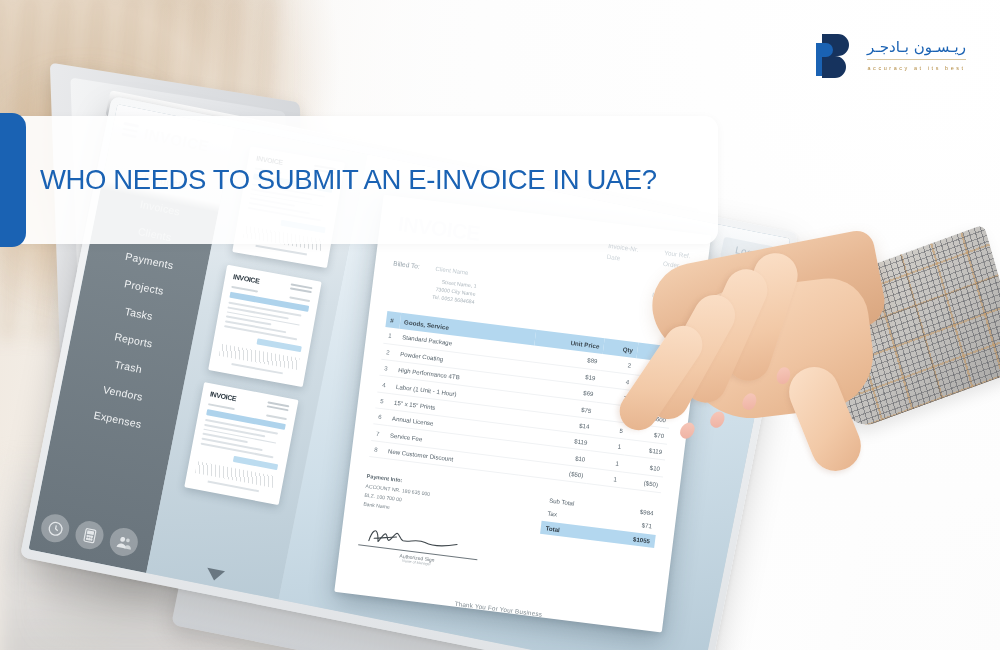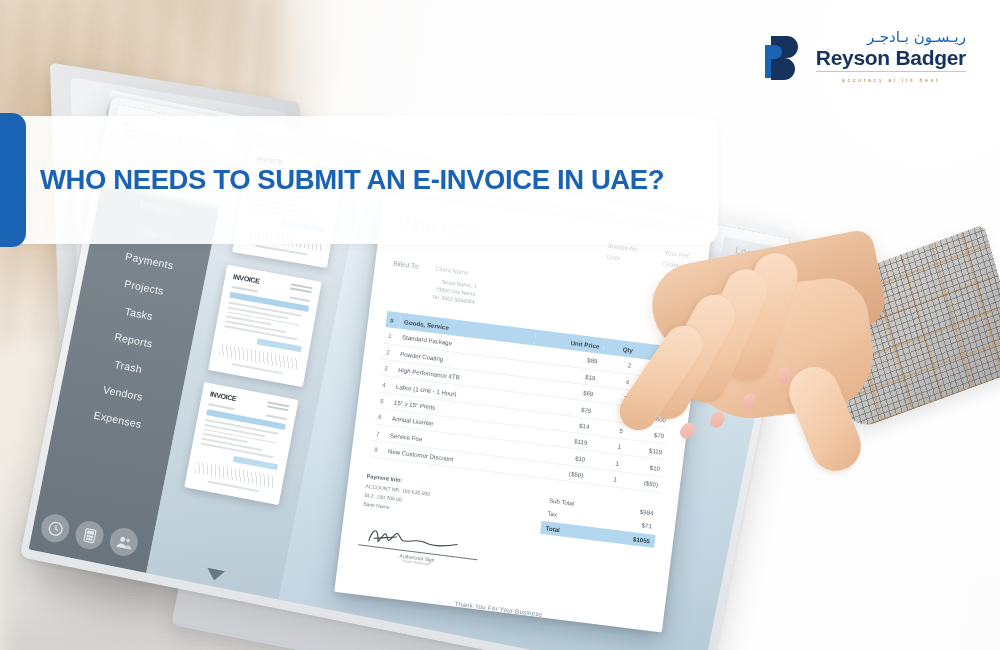--- a/index.html
+++ b/index.html
@@ -253,21 +253,21 @@
     background:rgba(255,255,255,.90);
     border-radius:4px 14px 14px 4px;
     display:flex; align-items:center;
     box-shadow:0 2px 10px rgba(0,0,0,.04);
   }
   .accent-bar {
     position:absolute; left:0; top:113px; width:26px; height:134px;
     background:#1a62b3; border-radius:0 14px 14px 0;
   }
   .title-text {
-    padding-left:22px; font-size:27.5px; font-weight:700; color:#1a62b3;
+    padding-left:22px; font-size:27.5px; font-weight:400; color:#1a62b3;
     letter-spacing:-.4px; white-space:nowrap;
   }
 
   
   .logo { position:absolute; right:34px; top:30px; display:flex; align-items:center; gap:9px; }
   .logo-mark { width:50px; height:50px; position:relative; flex:0 0 50px; }
   .logo-right { display:flex; flex-direction:column; align-items:flex-end; }
   .logo-ar { font-size:15px; color:#1a62b3; letter-spacing:1px; line-height:1; margin-bottom:2px;
              font-family:"DejaVu Sans", sans-serif; direction:rtl; }
   .logo-name { font-size:21px; font-weight:800; color:#16335e; letter-spacing:-.3px; line-height:1.05; }
@@ -596,18 +596,17 @@
 <div class="logo">
   <div class="logo-mark">
     <svg width="50" height="50" viewBox="0 0 50 50">
       <path d="M14 4 h16 a11 11 0 0 1 0 22 h-3 a11 11 0 0 1 0 22 h-13 z" fill="#16335e"></path>
       <path d="M8 13 h10 a7 7 0 0 1 0 14 h-4 v19 h-6 z" fill="#1a62b3"></path>
       <rect x="8" y="13" width="6" height="33" fill="#1a62b3"></rect>
     </svg>
   </div>
   <div class="logo-right">
     <div class="logo-ar">ريـسـون بـادجـر</div>
-    <div class="logo-name">Reyson Badger</div>
     <div class="logo-tag-wrap">
       <div class="logo-tag">accuracy at its best</div>
     </div>
   </div>
 </div>
 
 </body></html>

